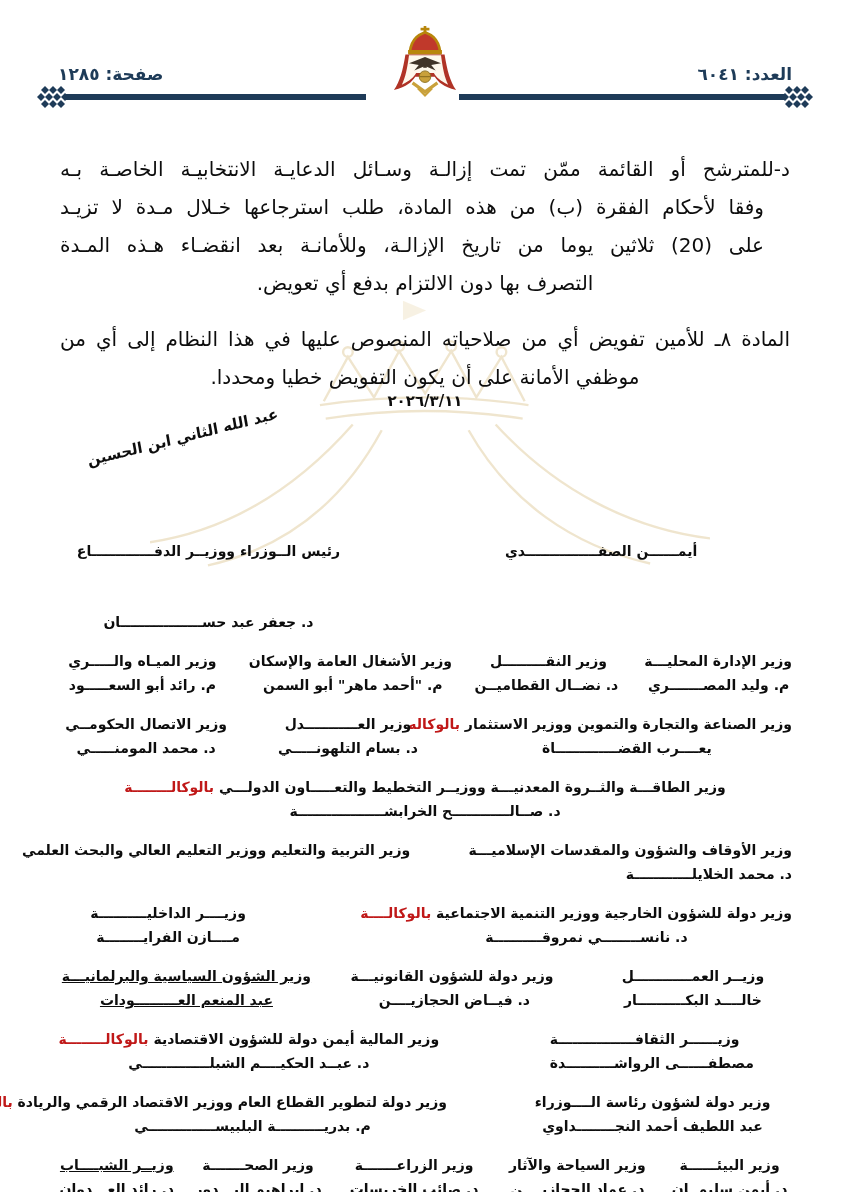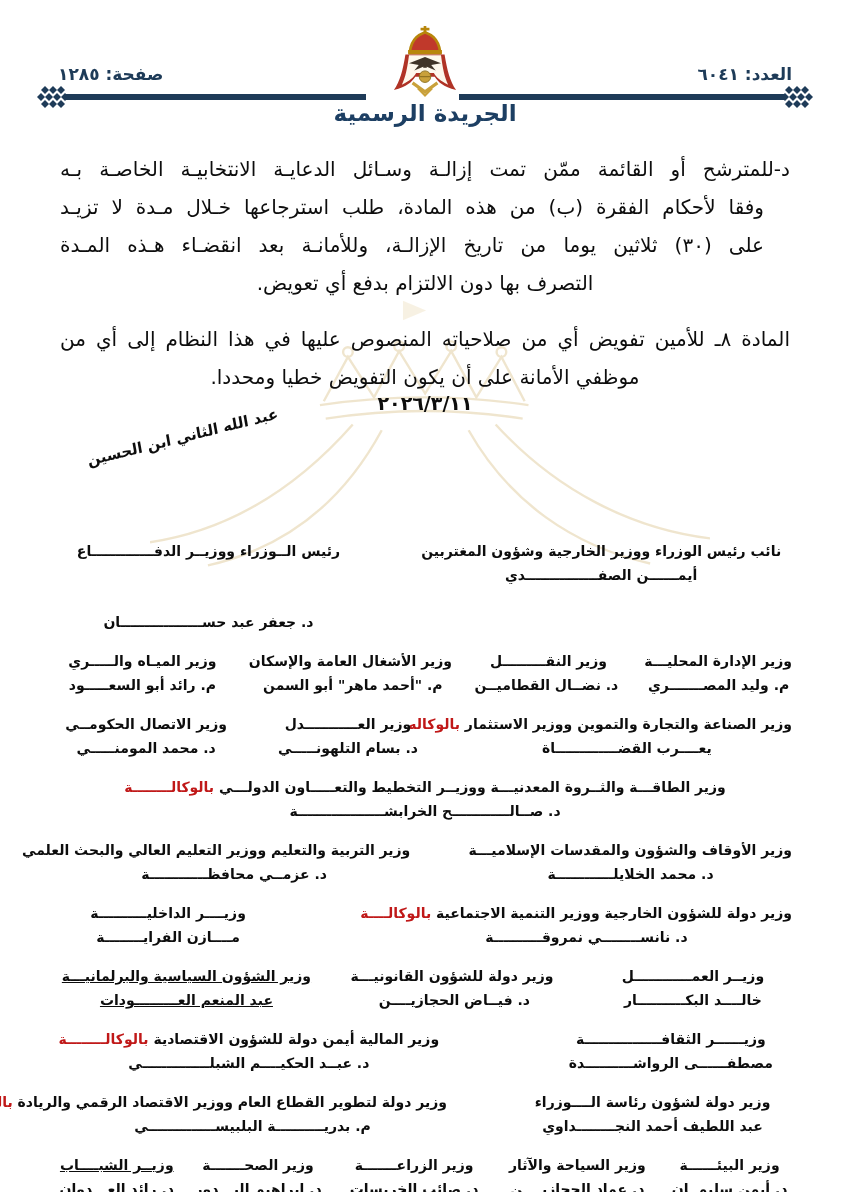--- a/index.html
+++ b/index.html
@@ -25,21 +25,21 @@
   
   .watermark{position:absolute;left:150px;top:292px;width:560px;height:290px;z-index:0;}
   
   .ptext{position:absolute;right:60px;left:60px;z-index:1;font-weight:normal;}
   .p1{top:150px;font-size:20px;line-height:38px;}
   .p2{top:320px;font-size:20px;line-height:38px;}
   .pline{text-align:justify;text-align-last:justify;white-space:nowrap;}
   .pline.indent{padding-right:26px;}
   .pline.center{text-align:center;text-align-last:center;}
   .date-line{position:absolute;top:392px;width:100%;text-align:center;z-index:1;
-    font-size:19px;font-weight:bold;letter-spacing:3px;}
+    font-size:15px;font-weight:bold;letter-spacing:3px;}
   .signature{
     position:absolute;left:86px;top:452px;z-index:1;white-space:nowrap;
     font-size:15px;font-weight:bold;transform:rotate(-14deg) skewX(-4deg);
     transform-origin:left top;letter-spacing:.5px;
   }
   
   .ministers{position:absolute;top:540px;right:58px;left:58px;z-index:1;
     display:flex;flex-direction:column;gap:16px;}
   .m-row{display:flex;justify-content:space-between;align-items:flex-start;min-height:47px;}
   .m-cell{display:flex;flex-direction:column;justify-content:space-between;min-height:47px;
@@ -94,21 +94,20 @@
     <path d="M26 32 C23 50 20 62 13 72 C28 68 33 63 37 57 L59 57 C63 63 68 68 83 72 C76 62 73 50 70 32 Z" fill="#b03326"></path>
     <path d="M30 33 C28 48 26 58 22 66 C31 62 35 58 38 53 L58 53 C61 58 65 62 74 66 C70 58 68 48 66 33 Z" fill="#fdf8ec"></path>
     <path d="M30 42 L48 35 L66 42 L55 44 L60 50 L48 45 L36 50 L41 44 Z" fill="#3f3428"></path>
     <rect x="46" y="37" width="4" height="10" fill="#3f3428"></rect>
     <circle cx="48" cy="57" r="6.5" fill="#c9a13b" stroke="#8a6d1f" stroke-width="1"></circle>
     <path d="M41.5 57 H54.5" stroke="#8a6d1f" stroke-width="1.2"></path>
     <path d="M34 64 L48 74 L62 64" stroke="#c9a13b" stroke-width="3.5" fill="none"></path>
     <path d="M40 70 L48 78 L56 70" stroke="#c9a13b" stroke-width="2.5" fill="none"></path>
   </svg>
 
-  <div class="gazette-title">الجريدة الرسمية</div>
 
   <svg class="watermark" viewBox="0 0 580 290">
     <g stroke="#ecdfc2" fill="none" stroke-width="2.5" opacity="0.8">
       <path d="M262 4 L262 24 L286 14 Z" fill="#f6eedd" stroke="none"></path>
       <path d="M180 108 L205 62 L232 104 L258 56 L285 100 L312 56 L338 104 L364 62 L388 108"></path>
       <circle cx="205" cy="57" r="5"></circle>
         <circle cx="258" cy="51" r="5"></circle>
         <circle cx="312" cy="51" r="5"></circle>
         <circle cx="364" cy="57" r="5"></circle>
       <path d="M176 112 Q284 96 392 112"></path>
@@ -116,37 +115,36 @@
       <path d="M210 132 C150 200 80 242 0 254"></path>
       <path d="M358 132 C420 200 498 240 580 250"></path>
       <path d="M240 138 C200 212 140 260 60 278"></path>
       <path d="M330 138 C372 212 438 258 518 276"></path>
     </g>
   </svg>
 
   <div class="ptext p1">
     <div class="pline">د-للمترشح أو القائمة ممّن تمت إزالـة وسـائل الدعايـة الانتخابيـة الخاصـة بـه</div>
     <div class="pline indent">وفقا لأحكام الفقرة (ب) من هذه المادة، طلب استرجاعها خـلال مـدة لا تزيـد</div>
-    <div class="pline indent">على (٣٠) ثلاثين يوما من تاريخ الإزالـة، وللأمانـة بعد انقضـاء هـذه المـدة</div>
+    <div class="pline indent">على (20) ثلاثين يوما من تاريخ الإزالـة، وللأمانـة بعد انقضـاء هـذه المـدة</div>
     <div class="pline center">التصرف بها دون الالتزام بدفع أي تعويض.</div>
   </div>
 
   <div class="ptext p2">
     <div class="pline">المادة ٨ـ للأمين تفويض أي من صلاحياته المنصوص عليها في هذا النظام إلى أي من</div>
     <div class="pline center">موظفي الأمانة على أن يكون التفويض خطيا ومحددا.</div>
   </div>
 
   <div class="date-line">٢٠٢٦/٣/١١</div>
 
   <div class="signature">عبد الله الثاني ابن الحسين</div>
 
   <div class="ministers">
       <div class="m-row">
         <div class="m-cell" style="width: 52%;">
-          <div class="m-title"><span>نائب رئيس الوزراء ووزير الخارجية وشؤون المغتربين</span></div>
           <div class="m-name">أيمــــــن الصفـــــــــــــــدي</div>
         </div>
         <div class="m-cell" style="width: 41%; gap: 48px;">
           <div class="m-title"><span>رئيس الــوزراء ووزيــر الدفـــــــــــــاع</span></div>
           <div class="m-name">د. جعفر عبد حســـــــــــــــــان</div>
         </div>
       </div>
       <div class="m-row">
         <div class="m-cell" style="width: 20%;">
           <div class="m-title"><span>وزير الإدارة المحليـــة</span></div>
@@ -179,27 +177,26 @@
           <div class="m-name">د. محمد المومنـــــي</div>
         </div>
       </div>
       <div class="m-row">
         <div class="m-cell" style="width: 100%;">
           <div class="m-title"><span>وزير الطاقـــة والثــروة المعدنيـــة ووزيــر التخطيط والتعـــــاون الدولـــي</span> <span class="red">بالوكالــــــــة</span></div>
           <div class="m-name">د. صــالــــــــــــح الخرابشــــــــــــــــــة</div>
         </div>
       </div>
       <div class="m-row">
-        <div class="m-cell" style="width: 44%;">
+        <div class="m-cell" style="width: 44%; text-align: right;">
           <div class="m-title"><span>وزير الأوقاف والشؤون والمقدسات الإسلاميـــة</span></div>
           <div class="m-name">د. محمد الخلايلــــــــــــة</div>
         </div>
         <div class="m-cell" style="width: 48%;">
           <div class="m-title"><span>وزير التربية والتعليم ووزير التعليم العالي والبحث العلمي</span></div>
-          <div class="m-name">د. عزمــي محافظــــــــــــة</div>
         </div>
       </div>
       <div class="m-row">
         <div class="m-cell" style="width: 56%;">
           <div class="m-title"><span>وزير دولة للشؤون الخارجية ووزير التنمية الاجتماعية</span> <span class="red">بالوكالــــة</span></div>
           <div class="m-name">د. نانســــــــي نمروقــــــــــة</div>
         </div>
         <div class="m-cell" style="width: 30%;">
           <div class="m-title"><span>وزيــــر الداخليــــــــــة</span></div>
           <div class="m-name">مــــازن الفرايــــــــة</div>
@@ -213,21 +210,21 @@
         <div class="m-cell" style="width: 27%;">
           <div class="m-title"><span>وزير دولة للشؤون القانونيـــة</span></div>
           <div class="m-name">د. فيــاض الحجازيــــن</div>
         </div>
         <div class="m-cell" style="width: 35%; text-decoration: underline;">
           <div class="m-title"><span>وزير الشؤون السياسية والبرلمانيـــة</span></div>
           <div class="m-name">عبد المنعم العـــــــــودات</div>
         </div>
       </div>
       <div class="m-row">
-        <div class="m-cell" style="width: 33%;">
+        <div class="m-cell" style="width: 33%; align-items: flex-end;">
           <div class="m-title"><span>وزيــــــر الثقافــــــــــــــــة</span></div>
           <div class="m-name">مصطفــــــى الرواشــــــــــدة</div>
         </div>
         <div class="m-cell" style="width: 52%;">
           <div class="m-title"><span>وزير المالية أيمن دولة للشؤون الاقتصادية</span> <span class="red">بالوكالــــــــة</span></div>
           <div class="m-name">د. عبــد الحكيــــم الشبلــــــــــــــي</div>
         </div>
       </div>
       <div class="m-row">
         <div class="m-cell" style="width: 38%;">

